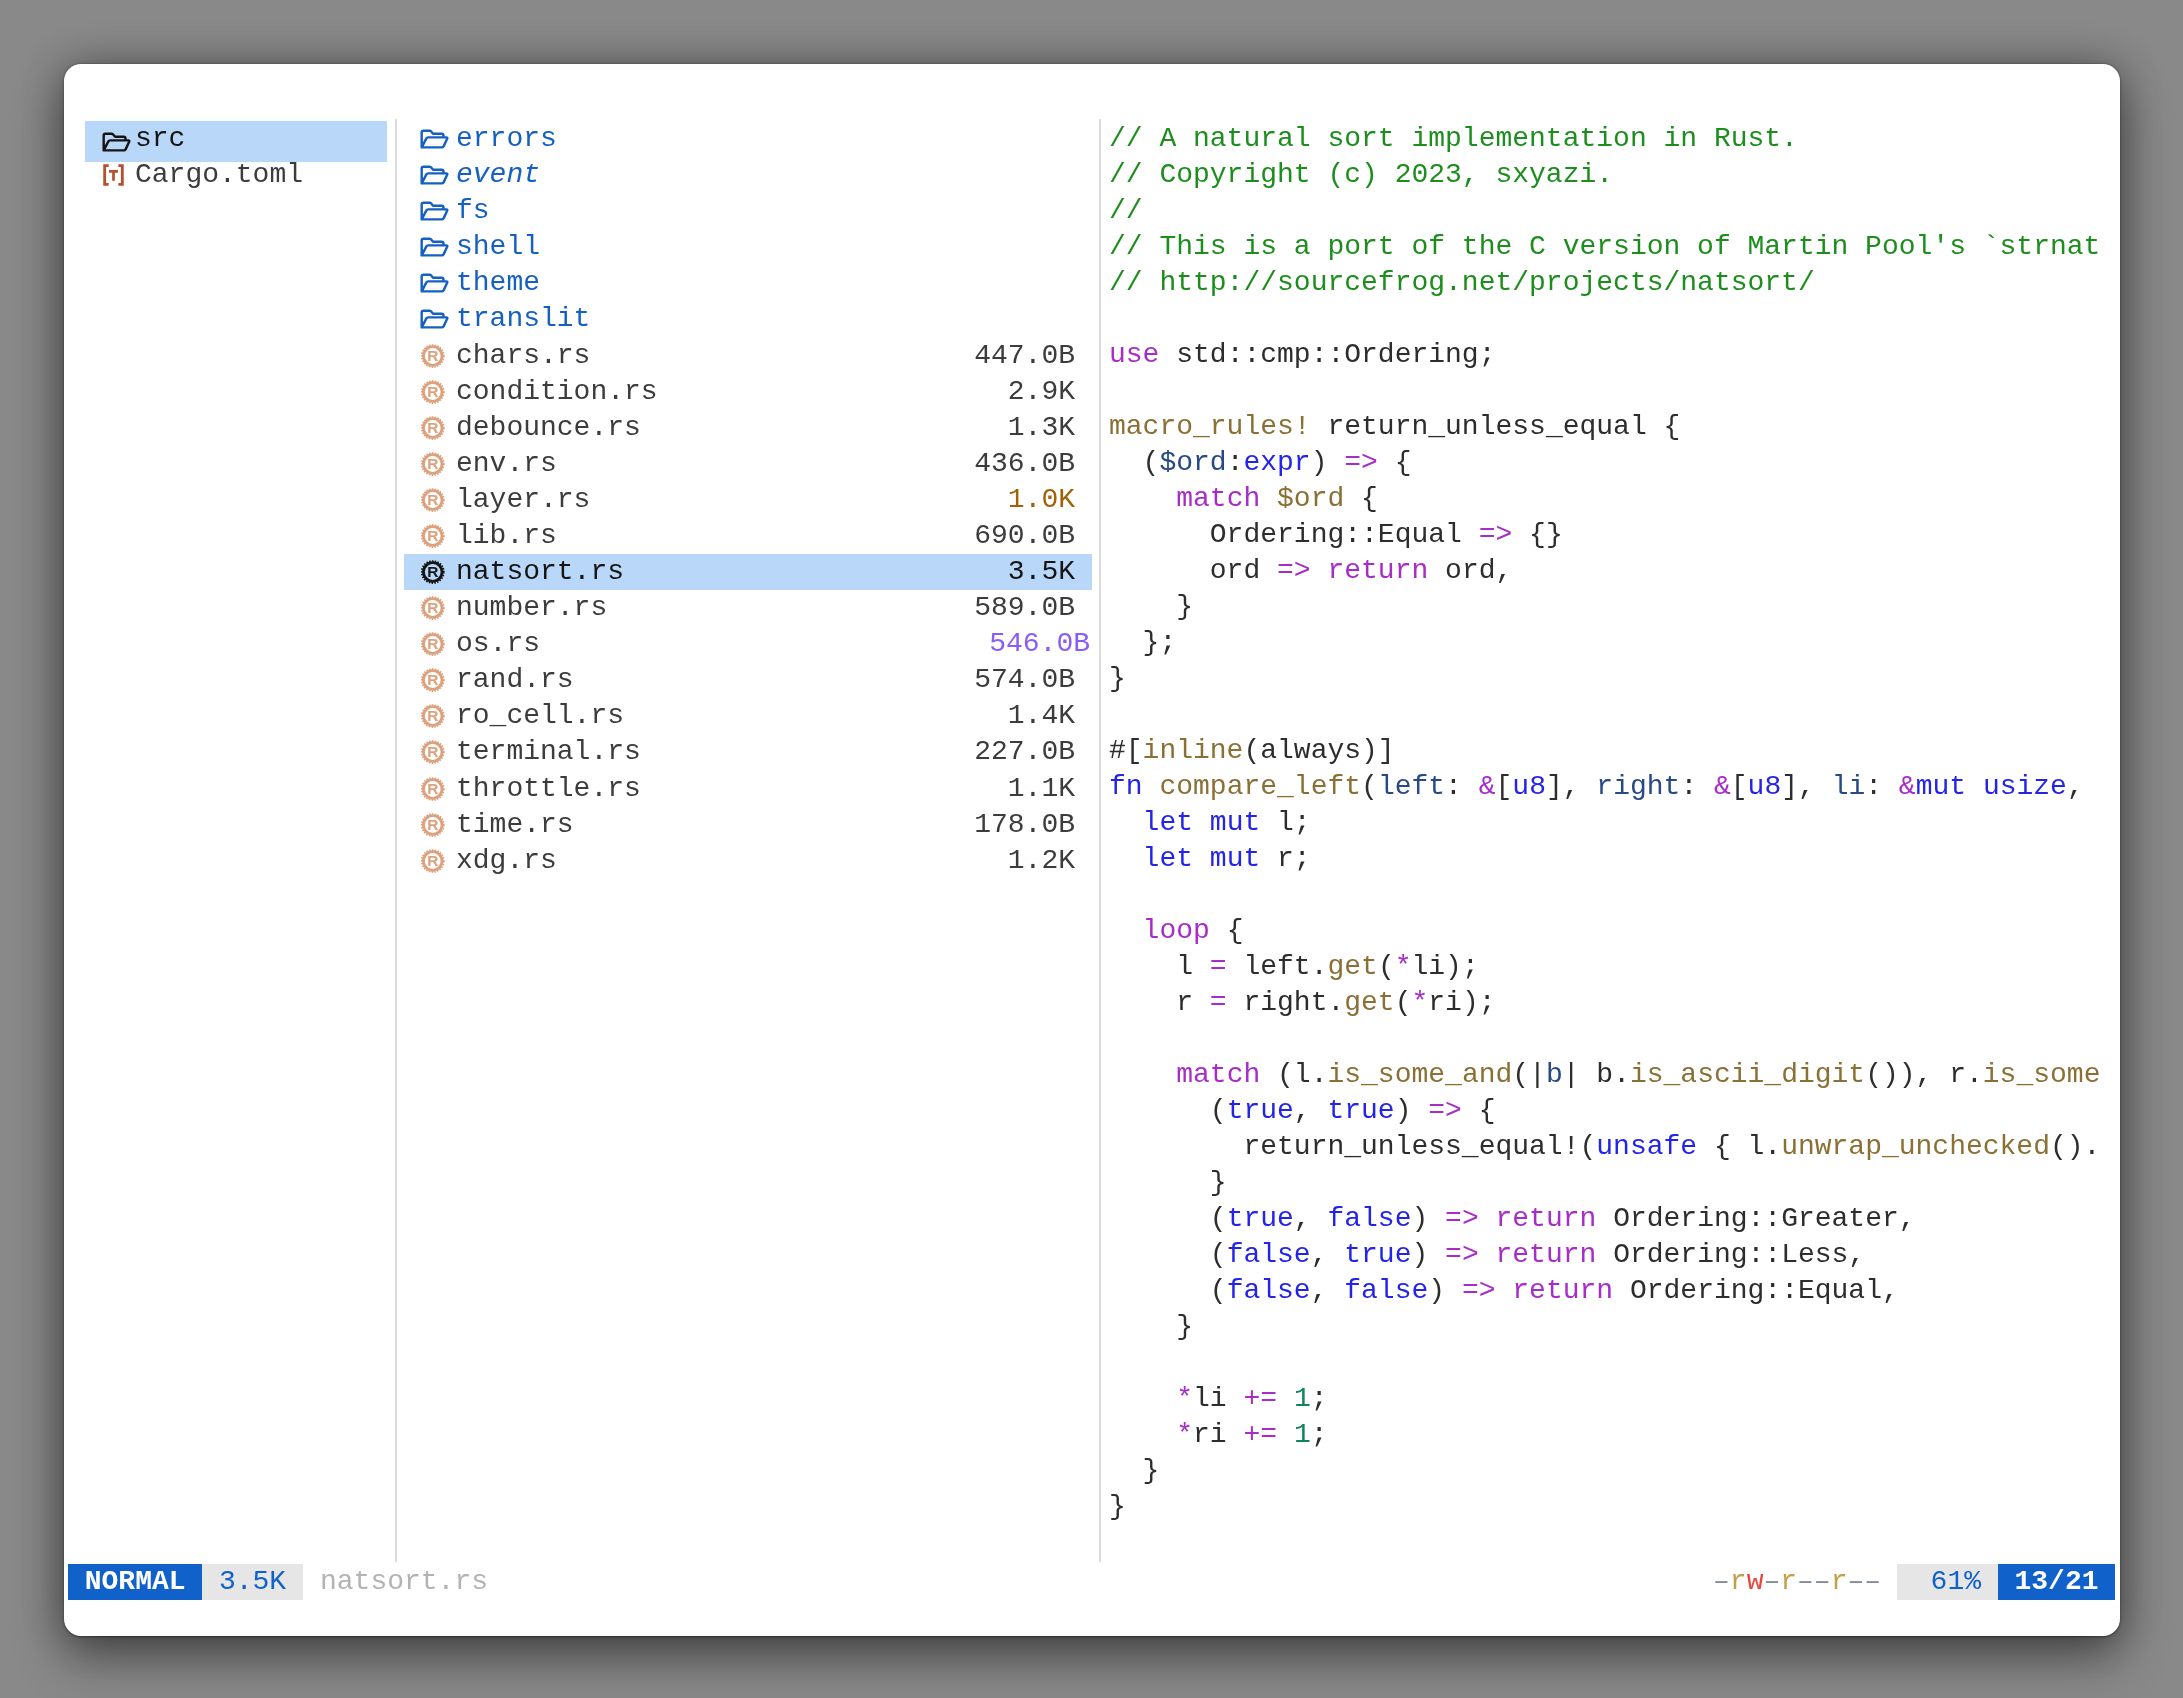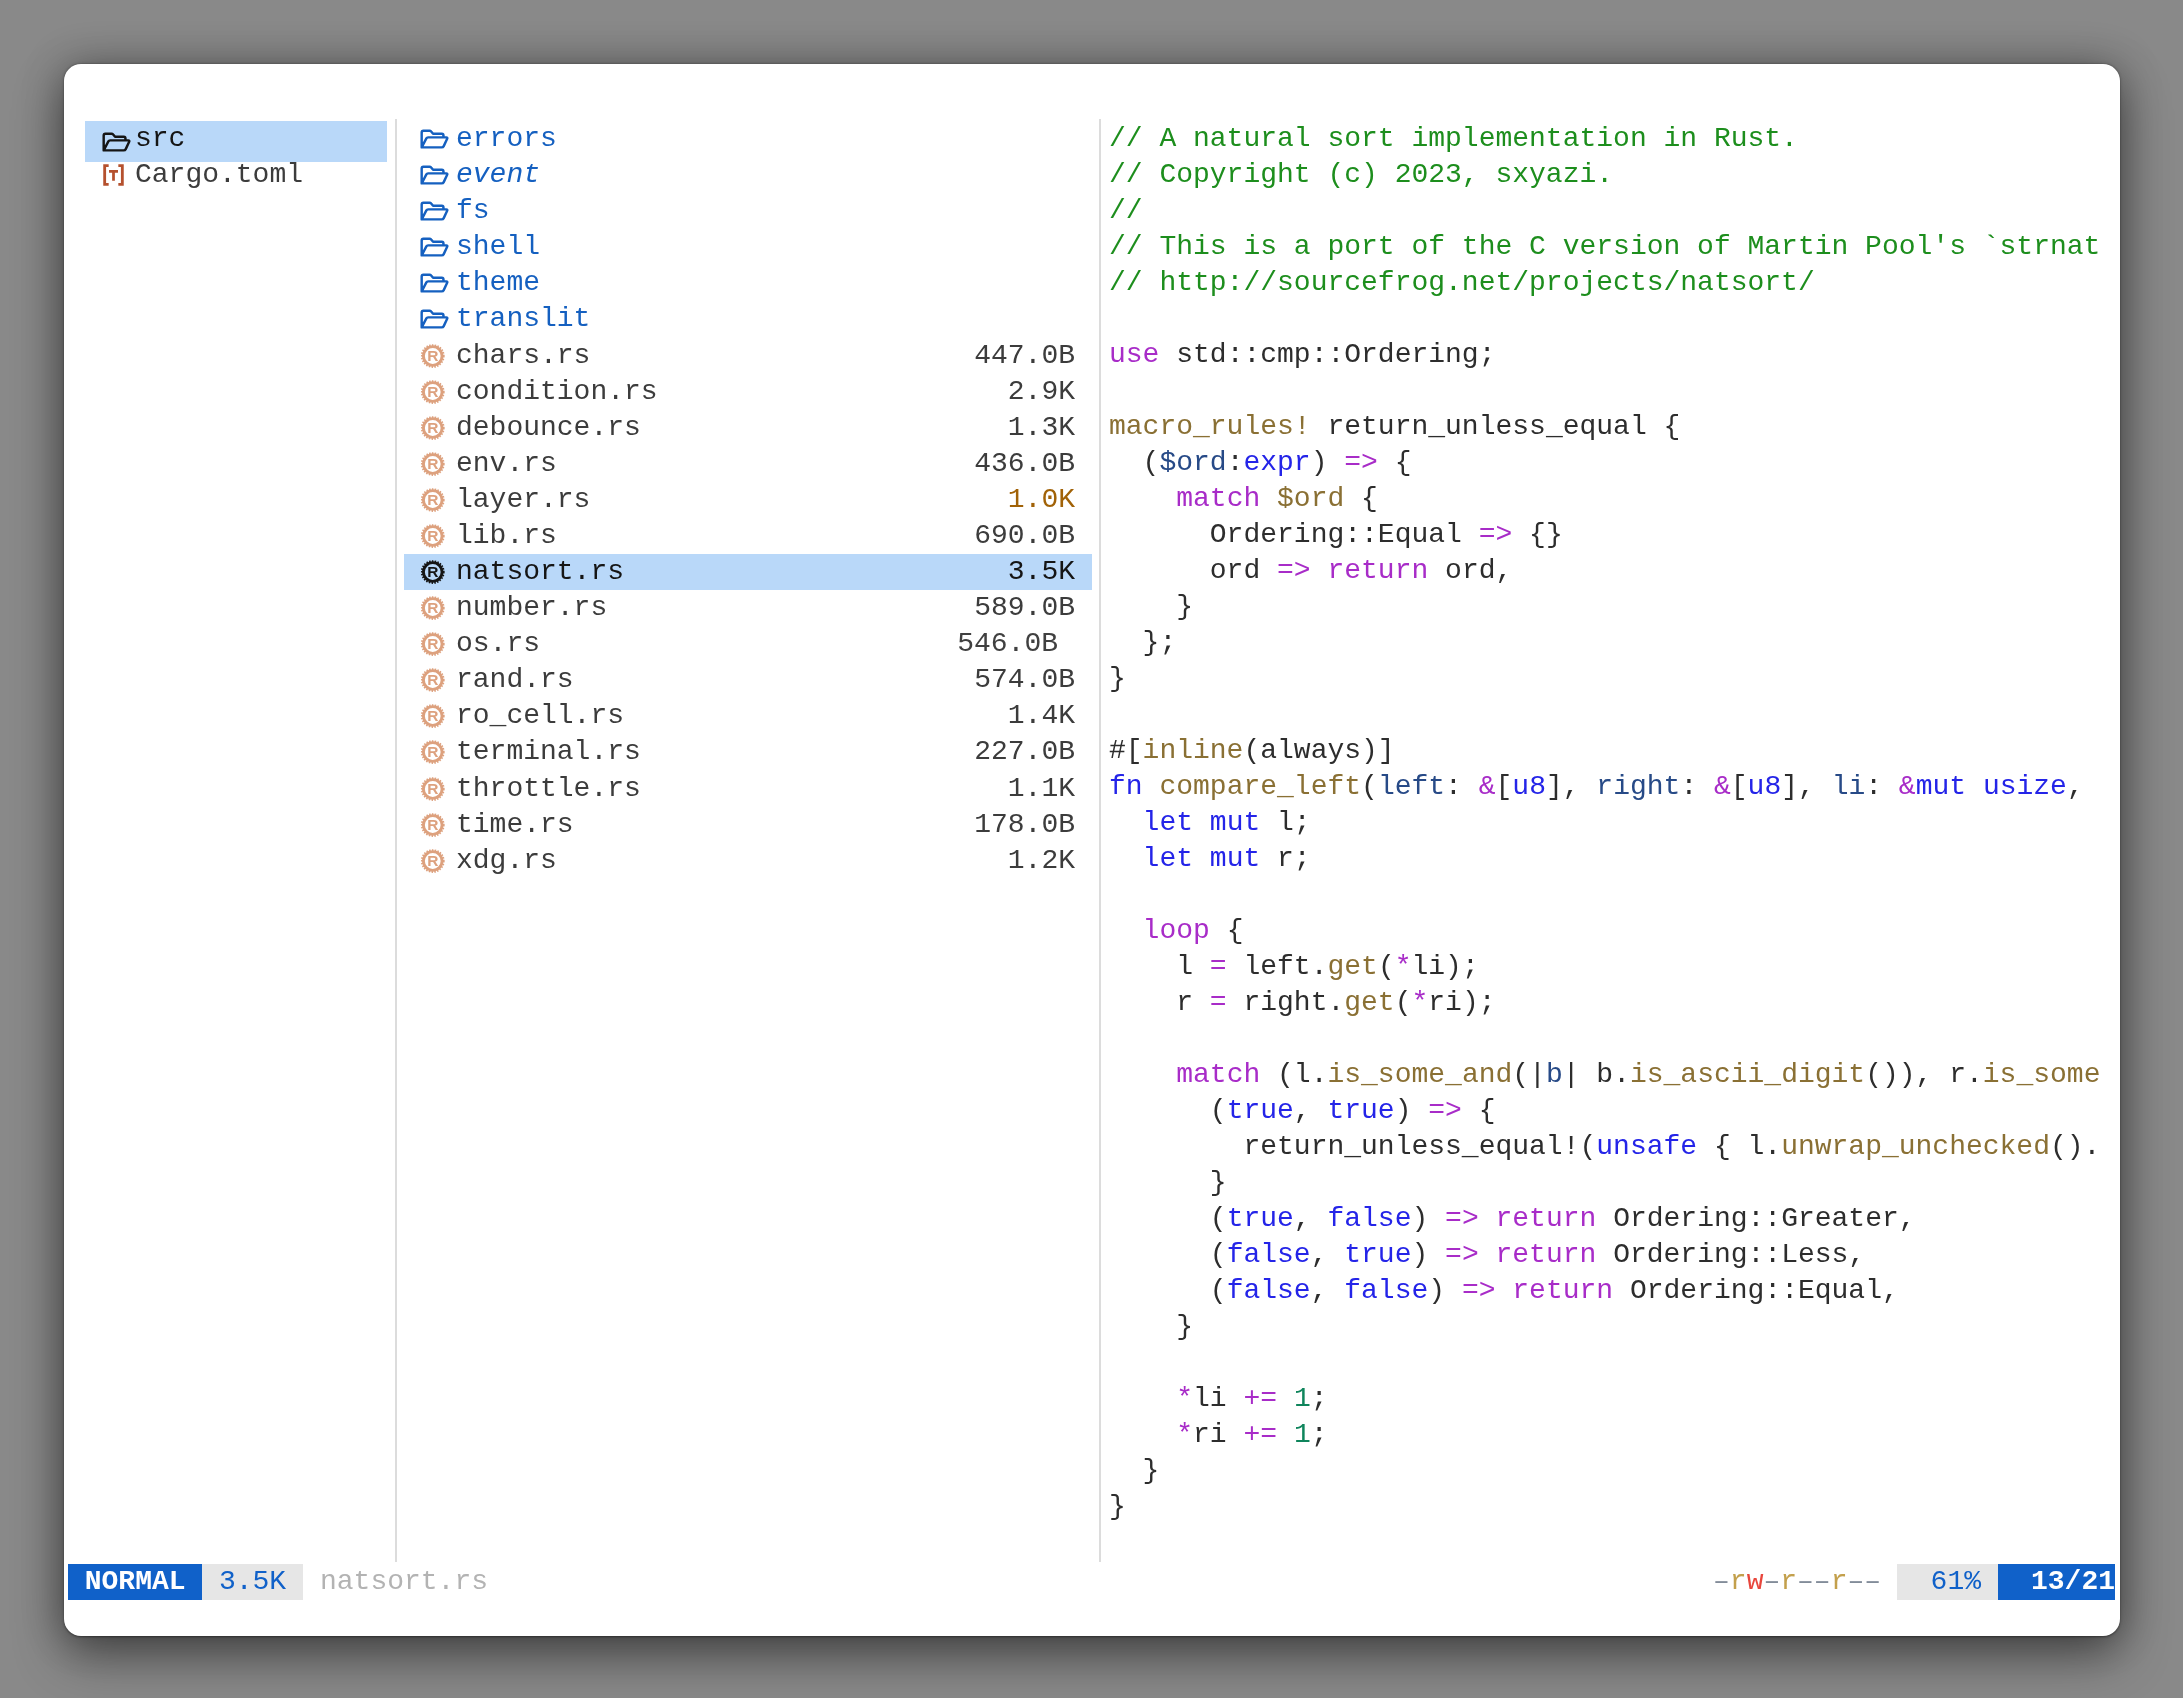--- a/index.html
+++ b/index.html
@@ -164,21 +164,21 @@
     </div>
     <div style="position:absolute;left:340px;top:562px;width:688px;height:36px;">
       <div style="position:absolute;left:17px;top:50%;transform:translateY(-50%)">
         <svg width="23.5" height="23.5" viewBox="0 0 28 28" style="display:block;font-size:33.33px">
           <circle cx="14" cy="14" r="11.1" fill="none" stroke="#dda17e" stroke-width="3.4"></circle>
           <circle cx="14" cy="14" r="13.1" fill="none" stroke="#dda17e" stroke-width="2.2" stroke-dasharray="1.8 1.55"></circle>
           <text x="14" y="20.4" text-anchor="middle" font-family="Liberation Sans, sans-serif" font-weight="bold" font-size="18.5" fill="#dda17e">R</text>
         </svg>
       </div>
       <span class="t43" style="position:absolute;left:52px;top:0;color:#3c3c3c">os.rs</span>
-      <span class="t43" style="position:absolute;right:34px;top:0;color:#404040">546.0B</span>
+      <span class="t43" style="position:absolute;right:2px;top:0;color:#8b5cf6">546.0B</span>
     </div>
     <div style="position:absolute;left:340px;top:598px;width:688px;height:36px;">
       <div style="position:absolute;left:17px;top:50%;transform:translateY(-50%)">
         <svg width="23.5" height="23.5" viewBox="0 0 28 28" style="display:block;font-size:33.33px">
           <circle cx="14" cy="14" r="11.1" fill="none" stroke="#dda17e" stroke-width="3.4"></circle>
           <circle cx="14" cy="14" r="13.1" fill="none" stroke="#dda17e" stroke-width="2.2" stroke-dasharray="1.8 1.55"></circle>
           <text x="14" y="20.4" text-anchor="middle" font-family="Liberation Sans, sans-serif" font-weight="bold" font-size="18.5" fill="#dda17e">R</text>
         </svg>
       </div>
       <span class="t43" style="position:absolute;left:52px;top:0;color:#3c3c3c">rand.rs</span>
@@ -279,15 +279,15 @@
       <div class="cl"><span>    </span><span class="p">*</span><span>ri </span><span class="p">+=</span><span> </span><span class="t">1</span><span>;</span></div>
       <div class="cl"><span>  }</span></div>
       <div class="cl"><span>}</span></div>
     </div>
     <div style="position:absolute;left:0;top:1500px;width:2056px;height:36px">
       <div class="t43" style="position:absolute;left:4.2px;width:134px;height:36px;background:#1061c9;color:#fff;font-weight:bold;text-align:center">NORMAL</div>
       <div class="t43" style="position:absolute;left:138px;width:101px;height:36px;background:#e6e6e6;color:#1061c9;text-align:center">3.5K</div>
       <span class="t43" style="position:absolute;left:256px;top:0;color:#b3b3b3">natsort.rs</span>
       <span class="t43" style="position:absolute;left:1649px;top:0;white-space:pre"><span style="color:#828c99">–</span><span style="color:#c3a04c">r</span><span style="color:#e8463c">w</span><span style="color:#828c99">–</span><span style="color:#c3a04c">r</span><span style="color:#828c99">––</span><span style="color:#c3a04c">r</span><span style="color:#828c99">––</span></span>
       <div class="t43" style="position:absolute;left:1833px;width:101px;height:36px;background:#e6e6e6;color:#1061c9;text-align:right;padding-right:17px;box-sizing:border-box">61%</div>
-      <div class="t43" style="position:absolute;left:1934px;width:117px;height:36px;background:#1061c9;color:#fff;font-weight:bold;text-align:right">13/21</div>
+      <div class="t43" style="position:absolute;left:1934px;width:117px;height:36px;background:#1061c9;color:#fff;font-weight:bold;text-align:center">13/21</div>
     </div>
   </div>
 
 </body></html>

